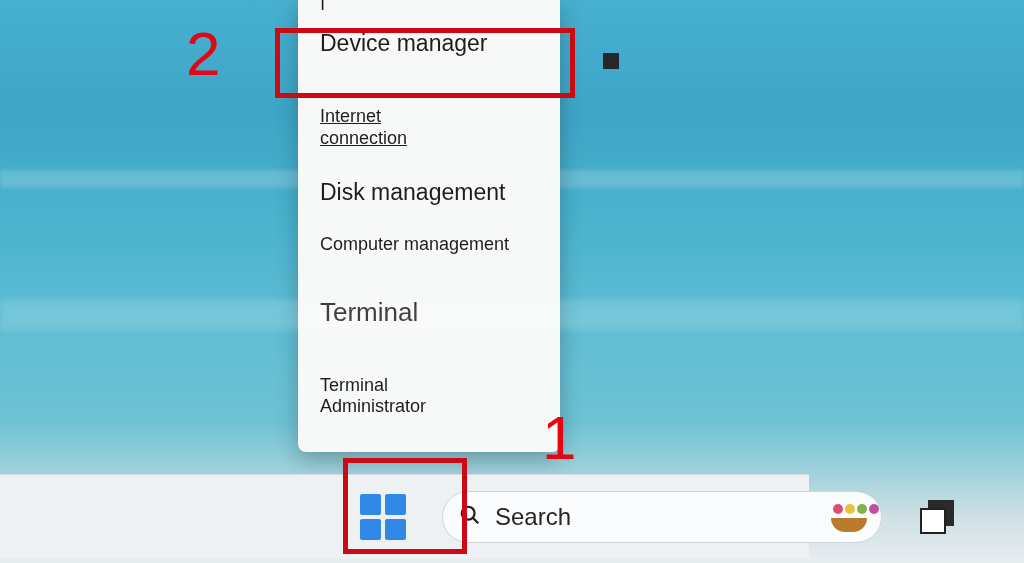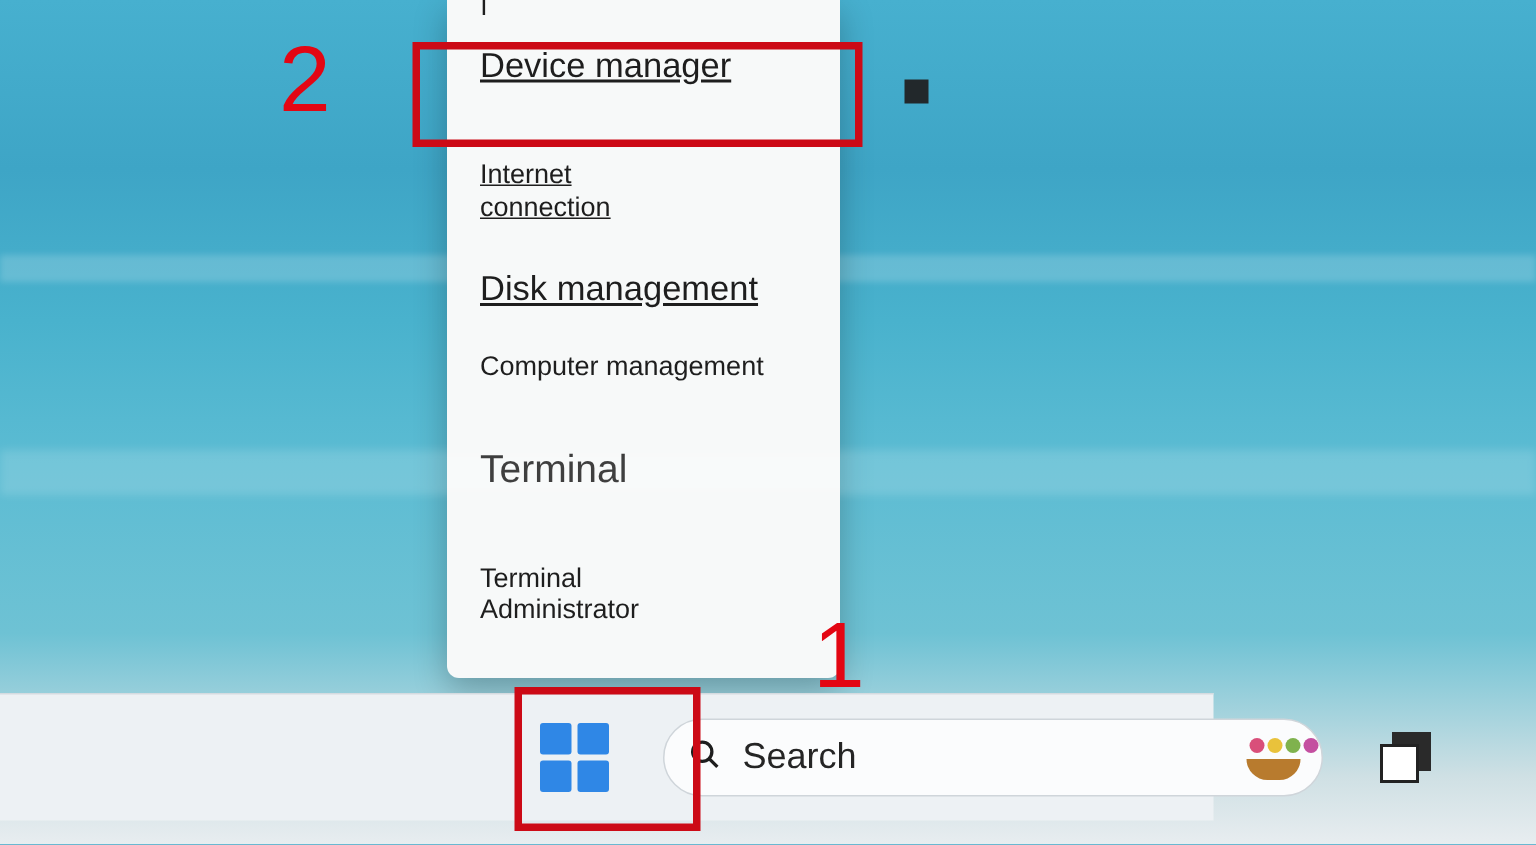--- a/index.html
+++ b/index.html
@@ -58,21 +58,20 @@
     padding: 10px 22px 12px 22px;
     color: #1e1e1e;
     line-height: 1.18;
     cursor: default;
   }
   .menu-item.large {
     font-size: 23px;
     font-weight: 500;
     padding-top: 16px;
     padding-bottom: 14px;
-    text-decoration: underline;
   }
   .menu-item.medium {
     font-size: 18px;
     padding-top: 14px;
     padding-bottom: 14px;
   }
   .menu-item.small {
     font-size: 22px;
     font-weight: 500;
   }
@@ -110,21 +109,21 @@
     position:absolute;
     width:16px; height:16px;
     background:#22282b;
   }
   .dot.d1 { left: 603px; top: 53px; }
   .dot.d2 { left: 277px; top: 487px; }
 
   
   .taskbar {
     position: absolute;
-    left: 0; bottom: 16px;
+    left: 0; bottom: 4px;
     width: 809px;
     height: 84px;
     background: #edf1f4;
     border-top: 1px solid #d5dbe0;
     display: flex;
     align-items: center;
   }
   .start-area {
     display:flex;
     align-items:center;

